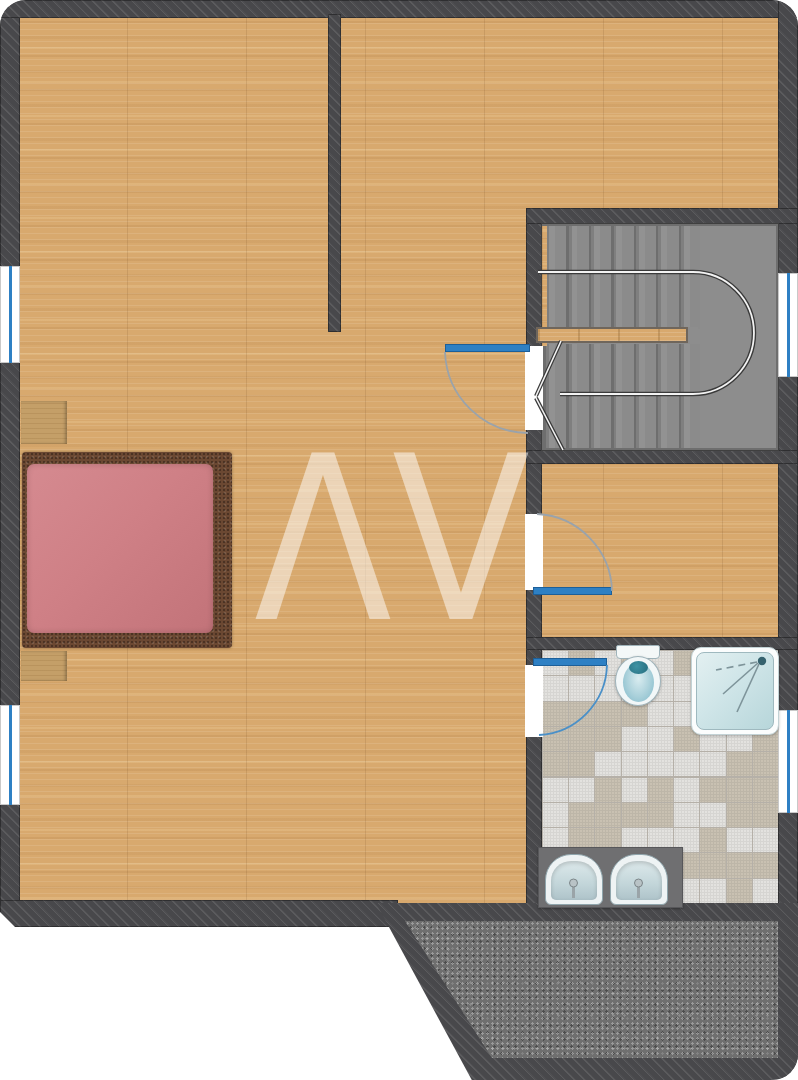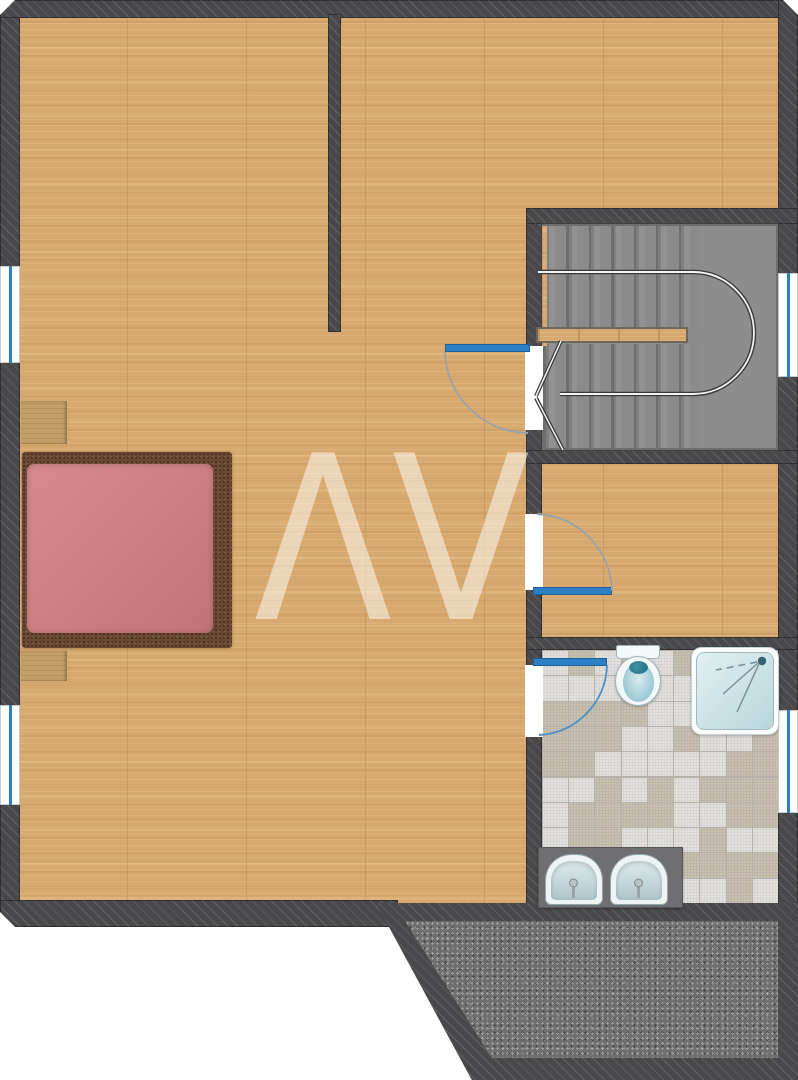--- a/index.html
+++ b/index.html
@@ -1,17 +1,17 @@
 <!DOCTYPE html>
 <html style="--page-bg: #ffffff; --wall: #48484b; --wood: #d8a96e; --stair-floor: #8d8d8d; --terrace-floor: #6f6f6f; --tile-light: #e3e2df; --tile-beige: #c9c1b2; --grout: #b5b0a8; --door-blue: #2e80c4; --window-blue: #2e80c4; --arc-gray: #9aa3ab; --arc-blue: #4a90c8; --bed-pink: #cf8086; --bed-frame: #6b4832; --nightstand-wood: #c49f68; --counter-gray: #6f6f71; --rail-dark: #3a3a3a; --rail-light: #f2f2f2;"><head>
 <meta charset="utf-8">
 <style>
   html,body{margin:0;padding:0;background:#fff;}
   .plan{position:relative;width:798px;height:1080px;background:var(--page-bg,#fff);overflow:hidden;
-        font-family:"DejaVu Sans","Liberation Sans",sans-serif;}
+        font-family:"DejaVu Sans","Liberation Sans",sans-serif;border-radius:26px;}
   .abs{position:absolute;box-sizing:border-box;}
 
   
   .wood{
     background-color:var(--wood,#d8a96e);
     background-image:
       repeating-linear-gradient(90deg, rgba(101,62,24,0.14) 0 1px, transparent 1px 119px),
       repeating-linear-gradient(0deg, rgba(255,255,255,0.10) 0 1px, transparent 1px 6px),
       repeating-linear-gradient(0deg,
         transparent 0 5px, rgba(146,94,42,0.12) 5px 7px,

